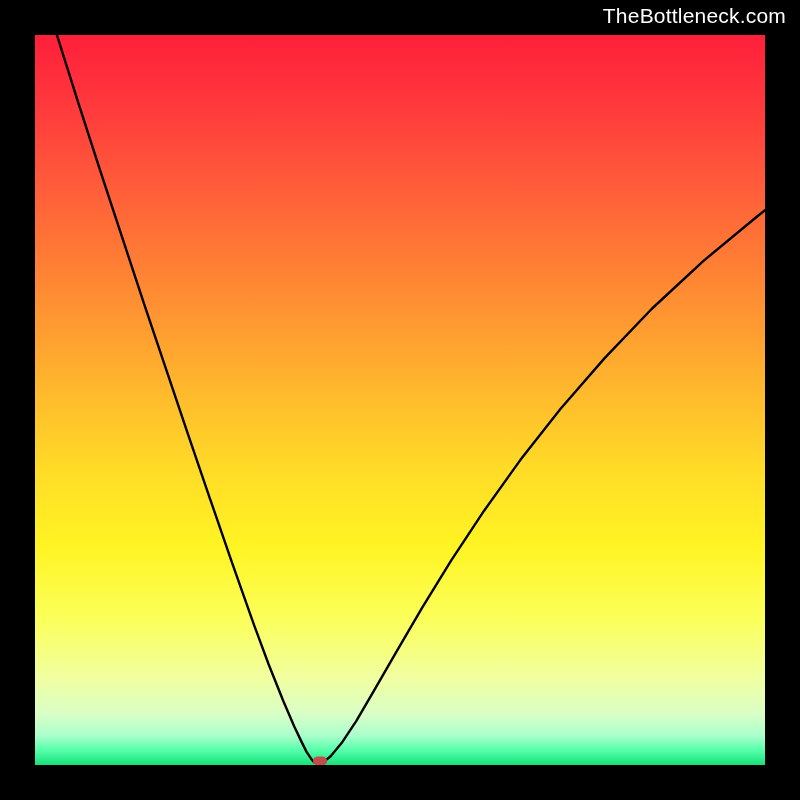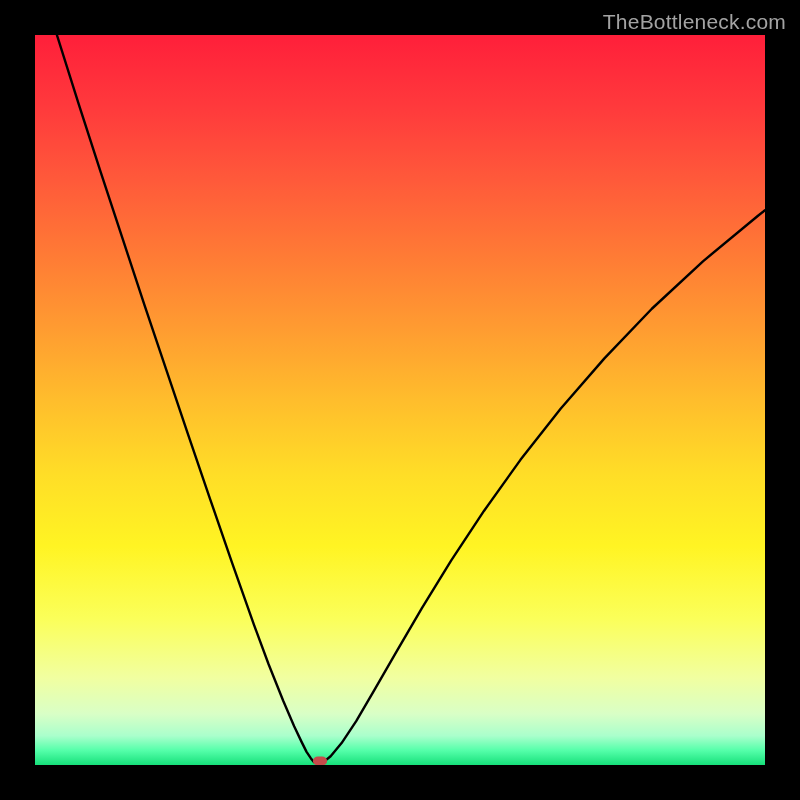--- a/index.html
+++ b/index.html
@@ -16,26 +16,25 @@
     left: 0;
     top: 0;
     width: 800px;
     height: 800px;
     background: #000;
   }
   .watermark {
     position: absolute;
     top: 4px;
     right: 14px;
-    color: #a3a3a3;
+    color: #ffffff;
     font-size: 21px;
     font-weight: 500;
     letter-spacing: 0.2px;
     z-index: 20;
-    margin-top: 6px;
   }
   .plot {
     position: absolute;
     left: 35px;
     top: 35px;
     width: 730px;
     height: 730px;
     overflow: hidden;
   }
   .gradient {

